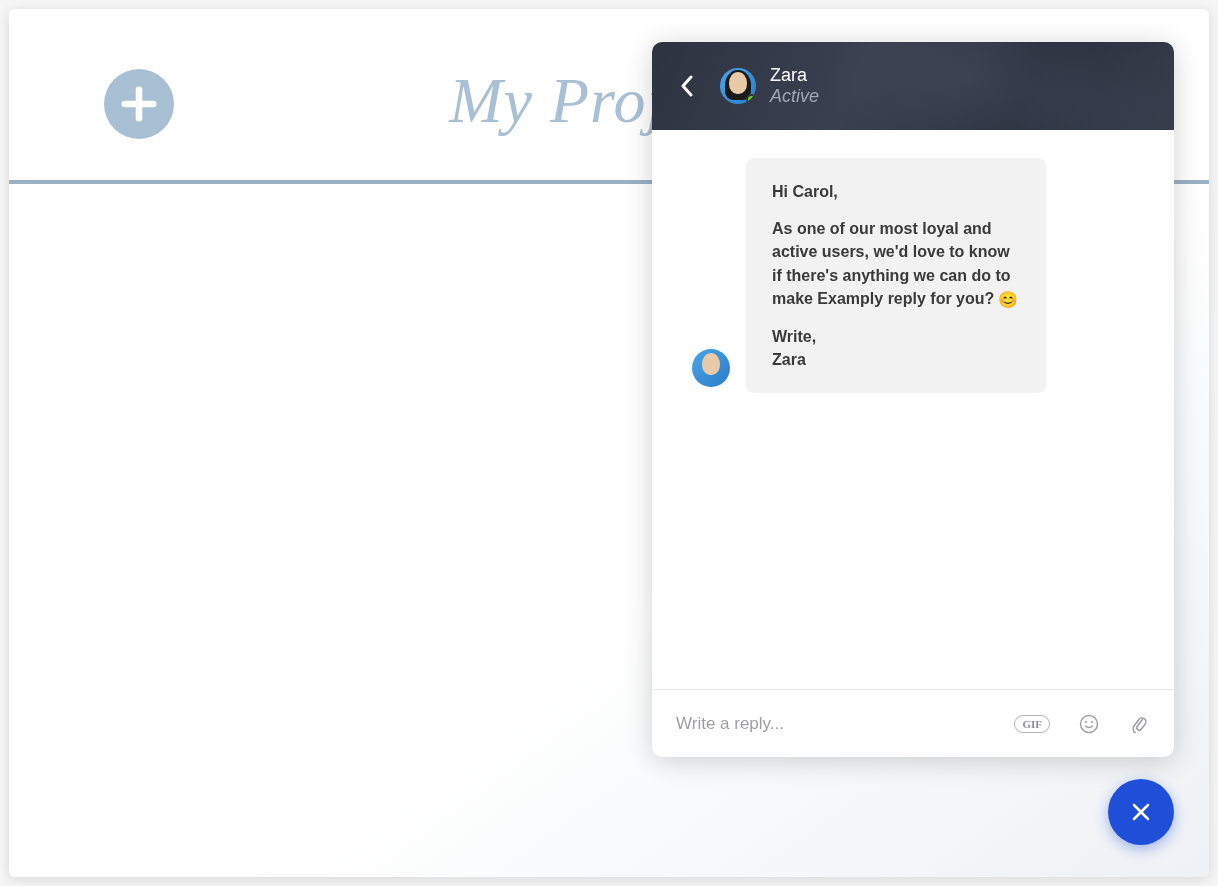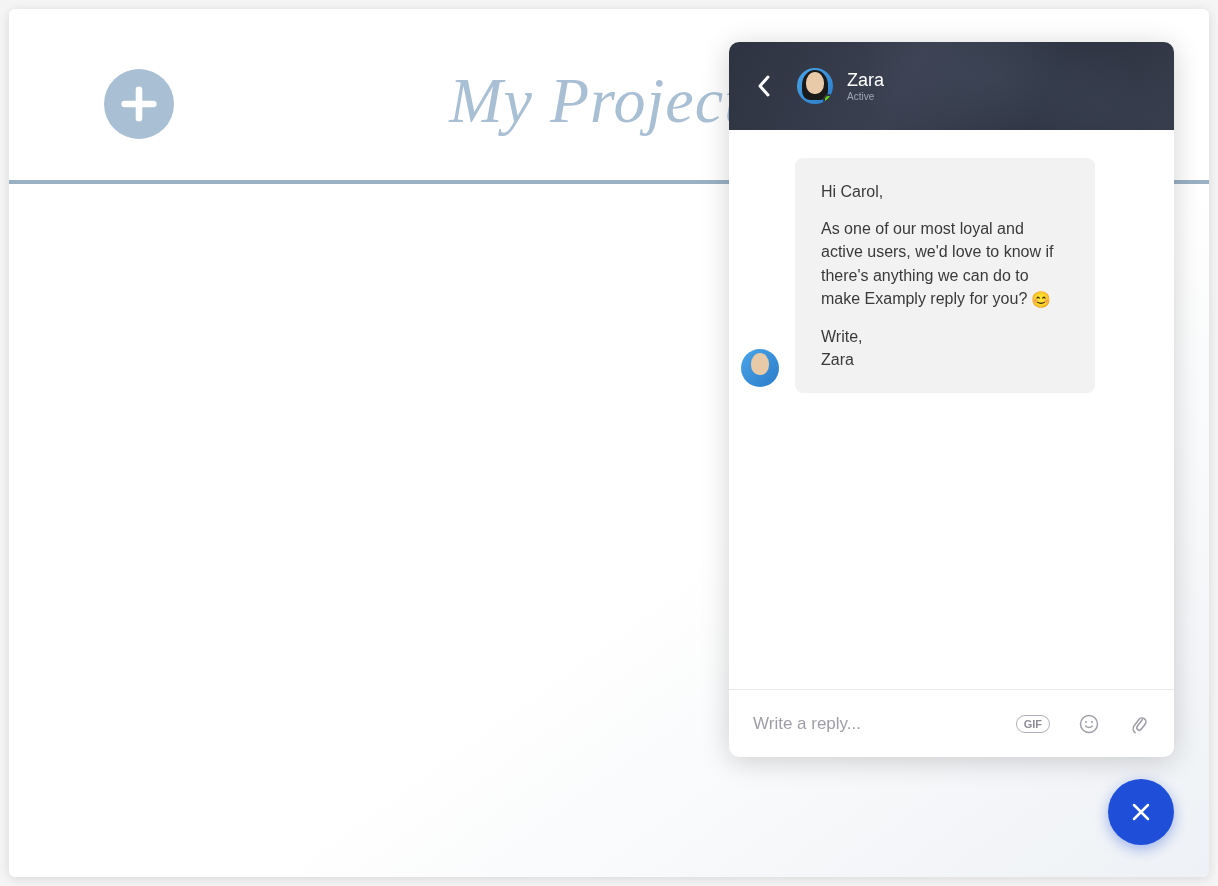--- a/index.html
+++ b/index.html
@@ -64,21 +64,21 @@
       color: #a9bfd4;
       font-weight: 500;
       font-style: italic;
       letter-spacing: 1px;
     }
     
     .chat-widget {
       position: absolute;
       top: 33px;
       right: 35px;
-      width: 445px;
+      width: 522px;
       height: 715px;
       background: #ffffff;
       border-radius: 10px;
       box-shadow: 0 4px 28px rgba(0,0,0,0.18);
       overflow: hidden;
       display: flex;
       flex-direction: column;
       margin-left: 8px;
     }
     
@@ -166,27 +166,29 @@
     }
     
     .header-name {
       color: #ffffff;
       font-size: 18px;
       font-weight: 500;
     }
     
     .header-status {
       color: #a0a6b3;
-      font-size: 10px;
+      font-size: 18px;
+      font-style: italic;
     }
     
     .chat-body {
       flex: 1;
-      padding: 28px 12px;
+      padding: 28px 40px;
       overflow-y: auto;
+      font-weight: bold;
     }
     
     .message-row {
       display: flex;
       align-items: flex-end;
       gap: 16px;
     }
     
     .message-avatar {
       width: 38px;
@@ -252,20 +254,21 @@
     
     .gif-button {
       border: 1.5px solid #b0b0b8;
       color: #8e8e96;
       font-size: 11px;
       font-weight: 600;
       padding: 2px 7px;
       border-radius: 11px;
       cursor: pointer;
       user-select: none;
+      font-family: Liberation Serif, serif;
     }
     
     .icon-btn {
       width: 22px;
       height: 22px;
       cursor: pointer;
       display: flex;
       align-items: center;
       justify-content: center;
     }

